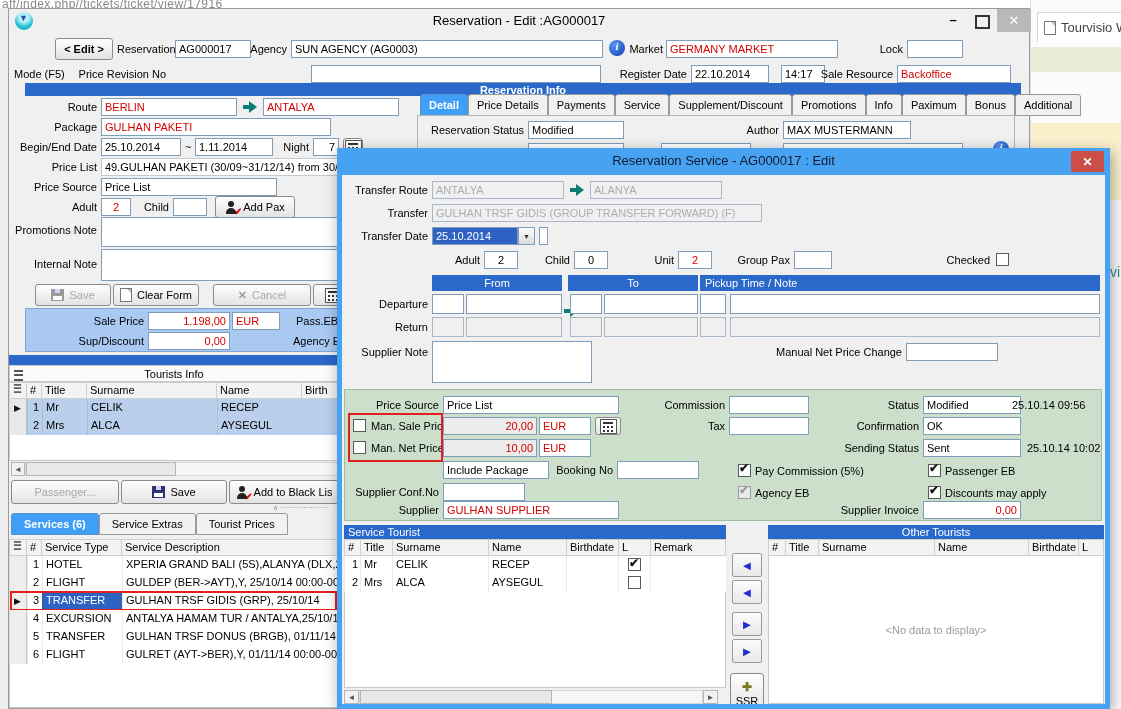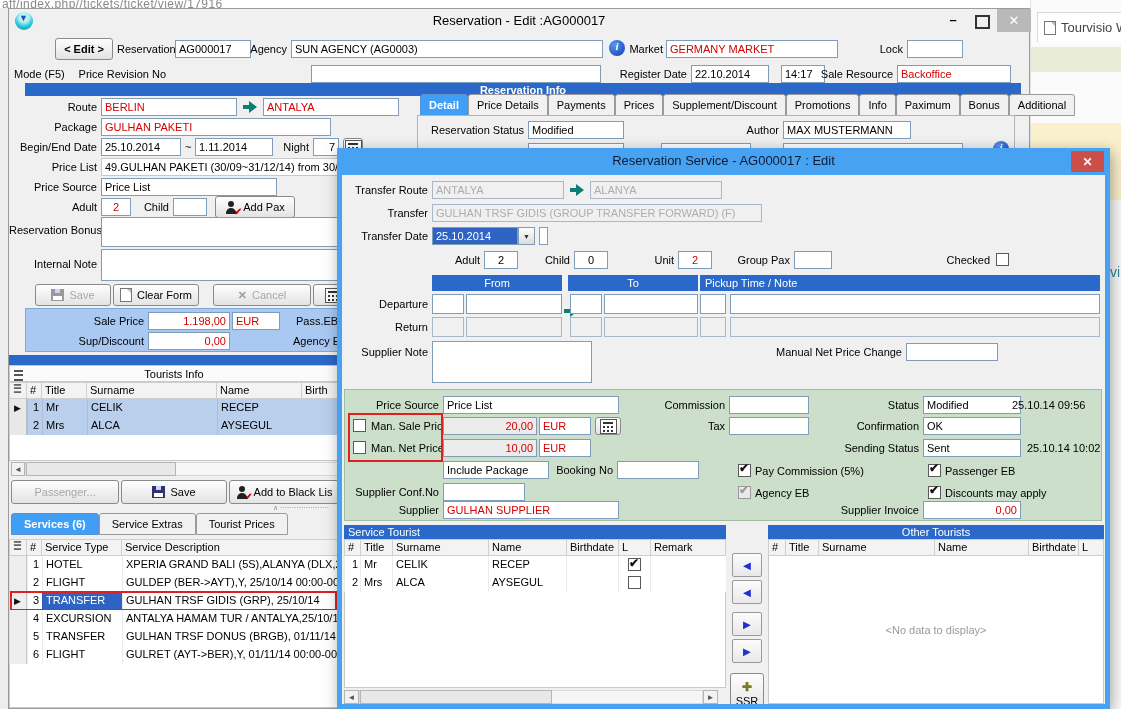--- a/index.html
+++ b/index.html
@@ -143,21 +143,21 @@
   <div class="inp red ct" style="left:92px;top:189px;width:30px">2</div>
   <div class="lbl lr" style="left:126px;top:189px;width:34px">Child</div>
   <div class="inp" style="left:164px;top:189px;width:34px"></div>
   <div class="btn" style="left:206px;top:187px;width:80px;height:22px">
     <span class="i-person">
         <span class="chk">✔</span>
       </span>
     <span>Add Pax</span>
   </div>
 
-  <div class="lbl lr" style="left:0;top:212px;width:88px">Reservation Bonus</div>
+  <div class="lbl lr" style="left:0;top:212px;width:88px">Promotions Note</div>
   <div class="inp" style="left:92px;top:208px;width:238px;height:30px"></div>
 
   <div class="lbl lr" style="left:0;top:246px;width:88px">Internal Note</div>
   <div class="inp" style="left:92px;top:240px;width:238px;height:32px"></div>
 
   <div class="btn disabled" style="left:26px;top:275px;width:76px;height:22px">
     <span class="i-disk gray"></span>
     <span>Save</span>
   </div>
   <div class="btn" style="left:104px;top:275px;width:86px;height:22px">
@@ -278,21 +278,21 @@
     <div class="cell rt" style="left:18px;width:15px">6</div>
     <div class="cell" style="left:33px;width:80px">FLIGHT</div>
     <div class="cell" style="left:113px;width:217px">GULRET (AYT-&gt;BER),Y, 01/11/14 00:00-00</div>
   </div>
   <div class="abs" style="left:0;top:655px;width:330px;height:44px;background:#fff;border:1px solid #c8c8c8;border-top:none;box-sizing:border-box"></div>
 
   <div class="tabrow" style="left:411px;top:85px">
     <div class="tab active">Detail</div>
     <div class="tab">Price Details</div>
     <div class="tab">Payments</div>
-    <div class="tab">Prices</div>
+    <div class="tab">Service</div>
     <div class="tab">Supplement/Discount</div>
     <div class="tab">Promotions</div>
     <div class="tab">Info</div>
     <div class="tab">Paximum</div>
     <div class="tab">Bonus</div>
     <div class="tab">Additional</div>
   </div>
   <div class="abs" style="left:408px;top:106px;width:598px;height:58px;border:1px solid #b4b4b4;box-sizing:border-box"></div>
   <div class="lbl lr" style="left:415px;top:112px;width:100px">Reservation Status</div>
   <div class="inp" style="left:519px;top:112px;width:96px">Modified</div>

